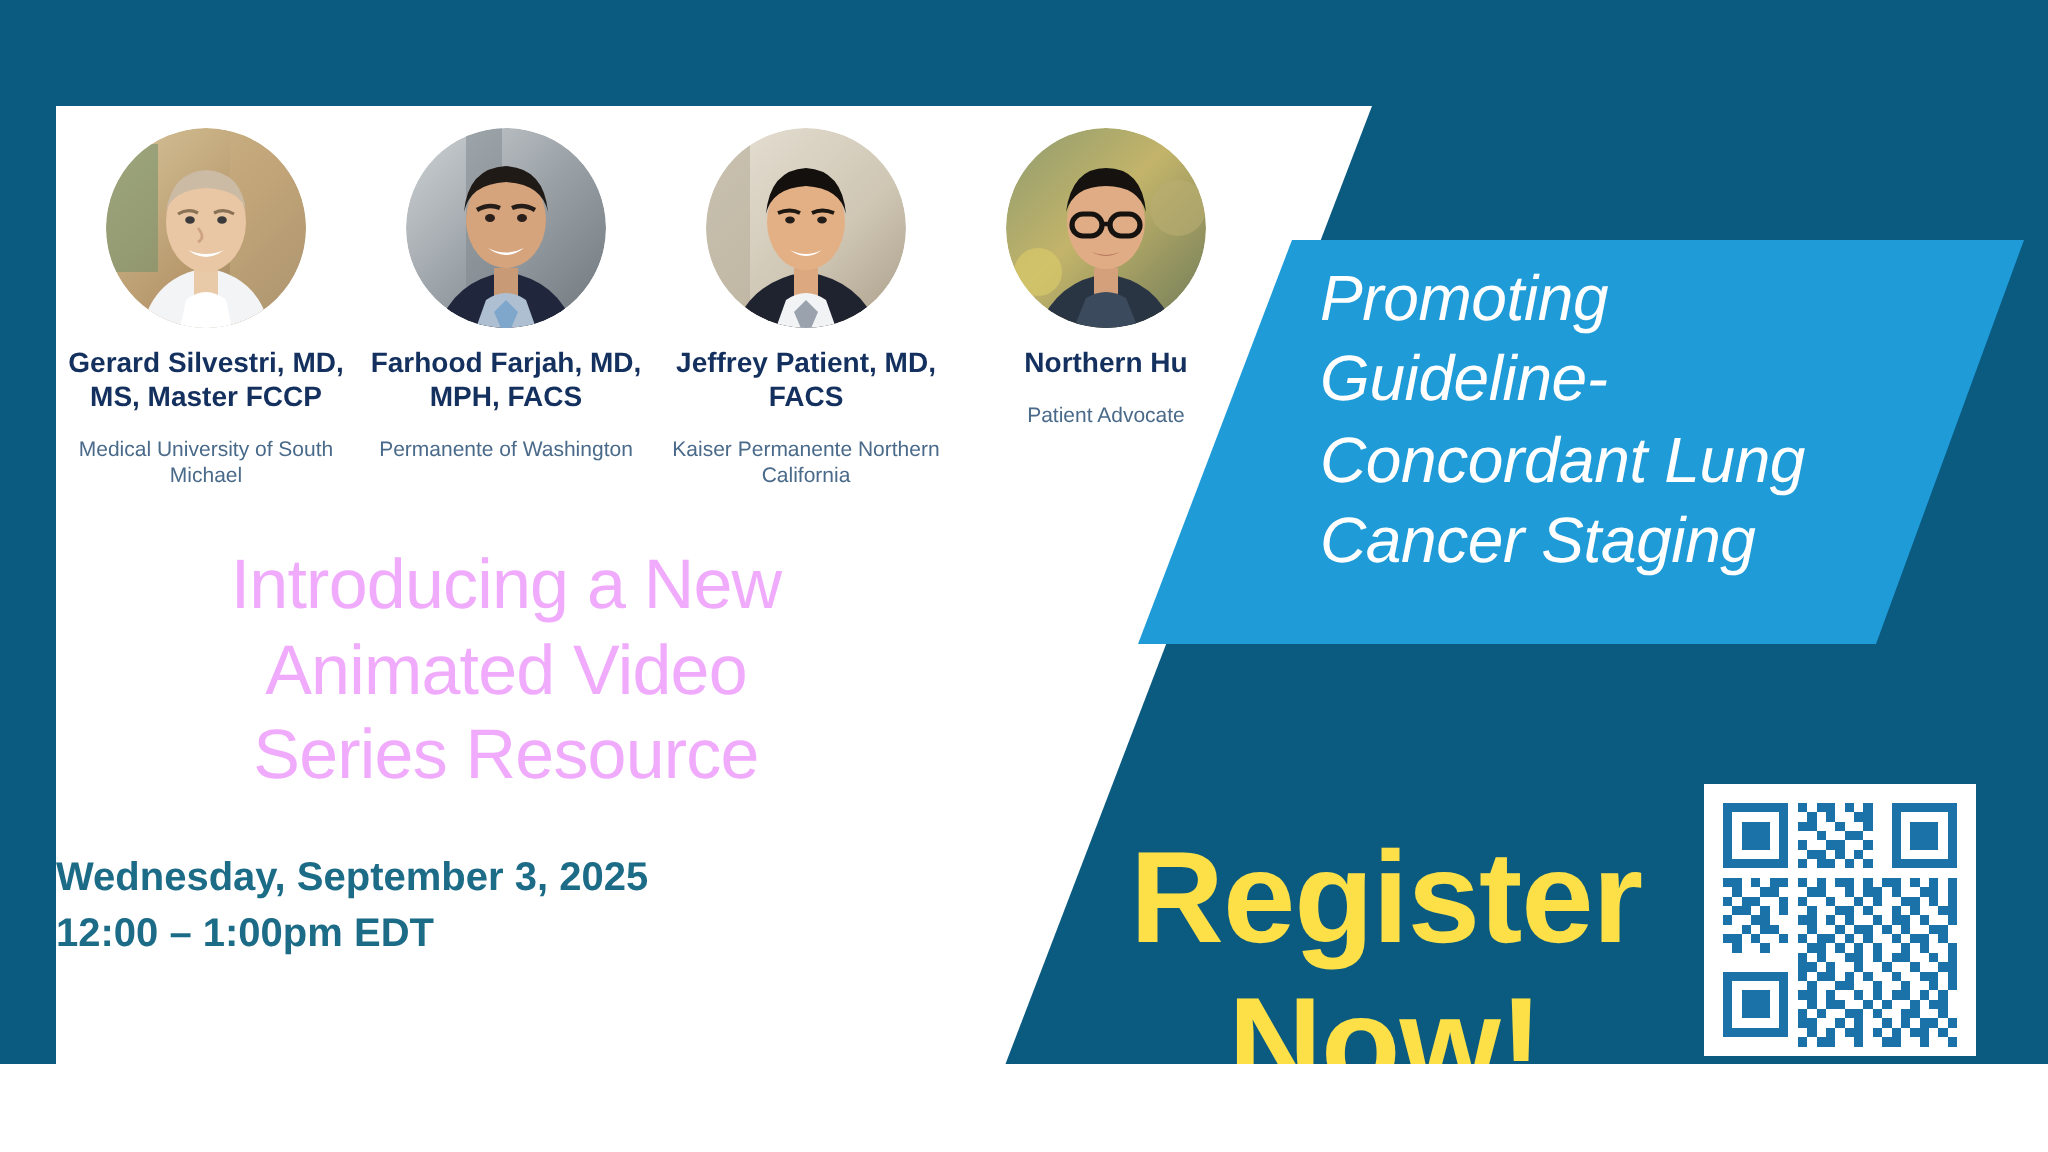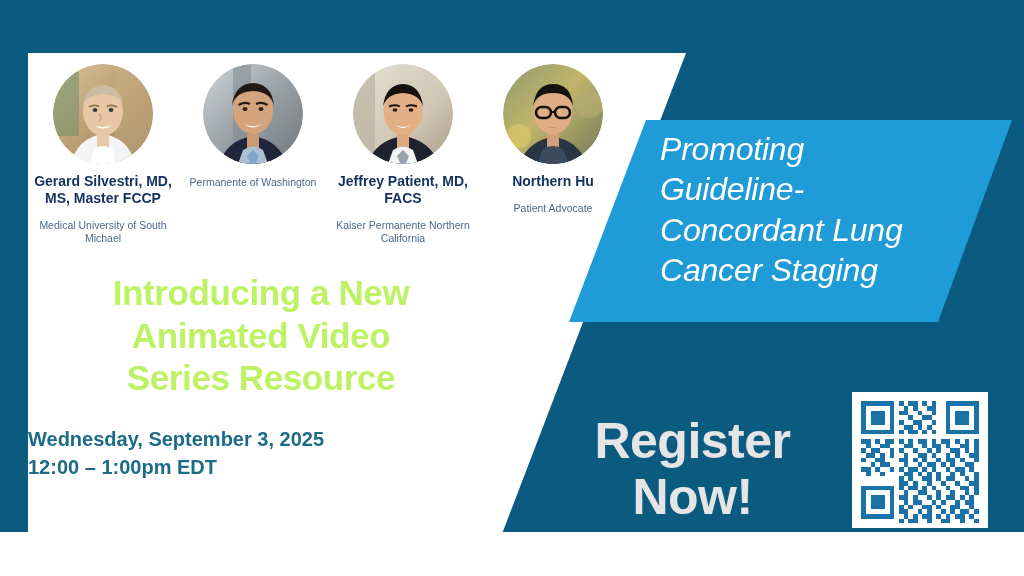--- a/index.html
+++ b/index.html
@@ -97,27 +97,26 @@
     padding: 0 4px;
   }
 
   
   .headline {
     position: absolute;
     left: 28px;
     top: 272px;
     width: 450px;
     text-align: center;
-    color: #bef264;
-    font-weight: bold;
+    color: #f0abfc;
+    font-weight: normal;
     font-size: 35px;
     line-height: 1.22;
     letter-spacing: -0.4px;
     white-space: pre-line;
-    margin-left: 8px;
   }
 
   .datetime {
     position: absolute;
     left: 28px;
     top: 425px;
     width: 450px;
     text-align: left;
     color: #1c6b87;
     font-weight: bold;
@@ -126,23 +125,23 @@
     white-space: pre-line;
   }
 
   
   .register {
     position: absolute;
     left: 565px;
     top: 413px;
     width: 255px;
     text-align: center;
-    color: #e5e5e5;
+    color: #fde047;
     font-weight: bold;
-    font-size: 50px;
+    font-size: 65px;
     line-height: 1.12;
     letter-spacing: -0.5px;
     white-space: pre-line;
   }
 
   
   .qr-wrap {
     position: absolute;
     left: 852px;
     top: 392px;
@@ -227,20 +226,21 @@
             <ellipse cx="42" cy="45" rx="2.5" ry="2" fill="#2a1f1a"></ellipse>
             <ellipse cx="58" cy="45" rx="2.5" ry="2" fill="#2a1f1a"></ellipse>
             <path d="M35.5 41 q6-3.5 11.5-1" stroke="#241c18" stroke-width="2.2" fill="none"></path>
             <path d="M53 40 q5.5-2.5 11.5 1" stroke="#241c18" stroke-width="2.2" fill="none"></path>
             <path d="M41 60 q9 7 18 0 -9 4.5-18 0z" fill="#ffffff"></path>
             <path d="M40 86 q10-7 20 0 l5 14 h-30z" fill="#aebfd2"></path>
             <path d="M50 86 l-6 6 6 14 6-14z" fill="#7fa7cc"></path>
           </g>
         </svg>
       </div>
+      <div class="sp-name">Farhood Farjah, MD, MPH, FACS</div>
       <div class="sp-affil">Permanente of Washington</div>
     </div>
 
     <div class="speaker">
       <div class="avatar">
         <svg width="100" height="100" viewBox="0 0 100 100">
           <defs>
             <clipPath id="c3">
                 <circle cx="50" cy="50" r="50"></circle>
               </clipPath>

